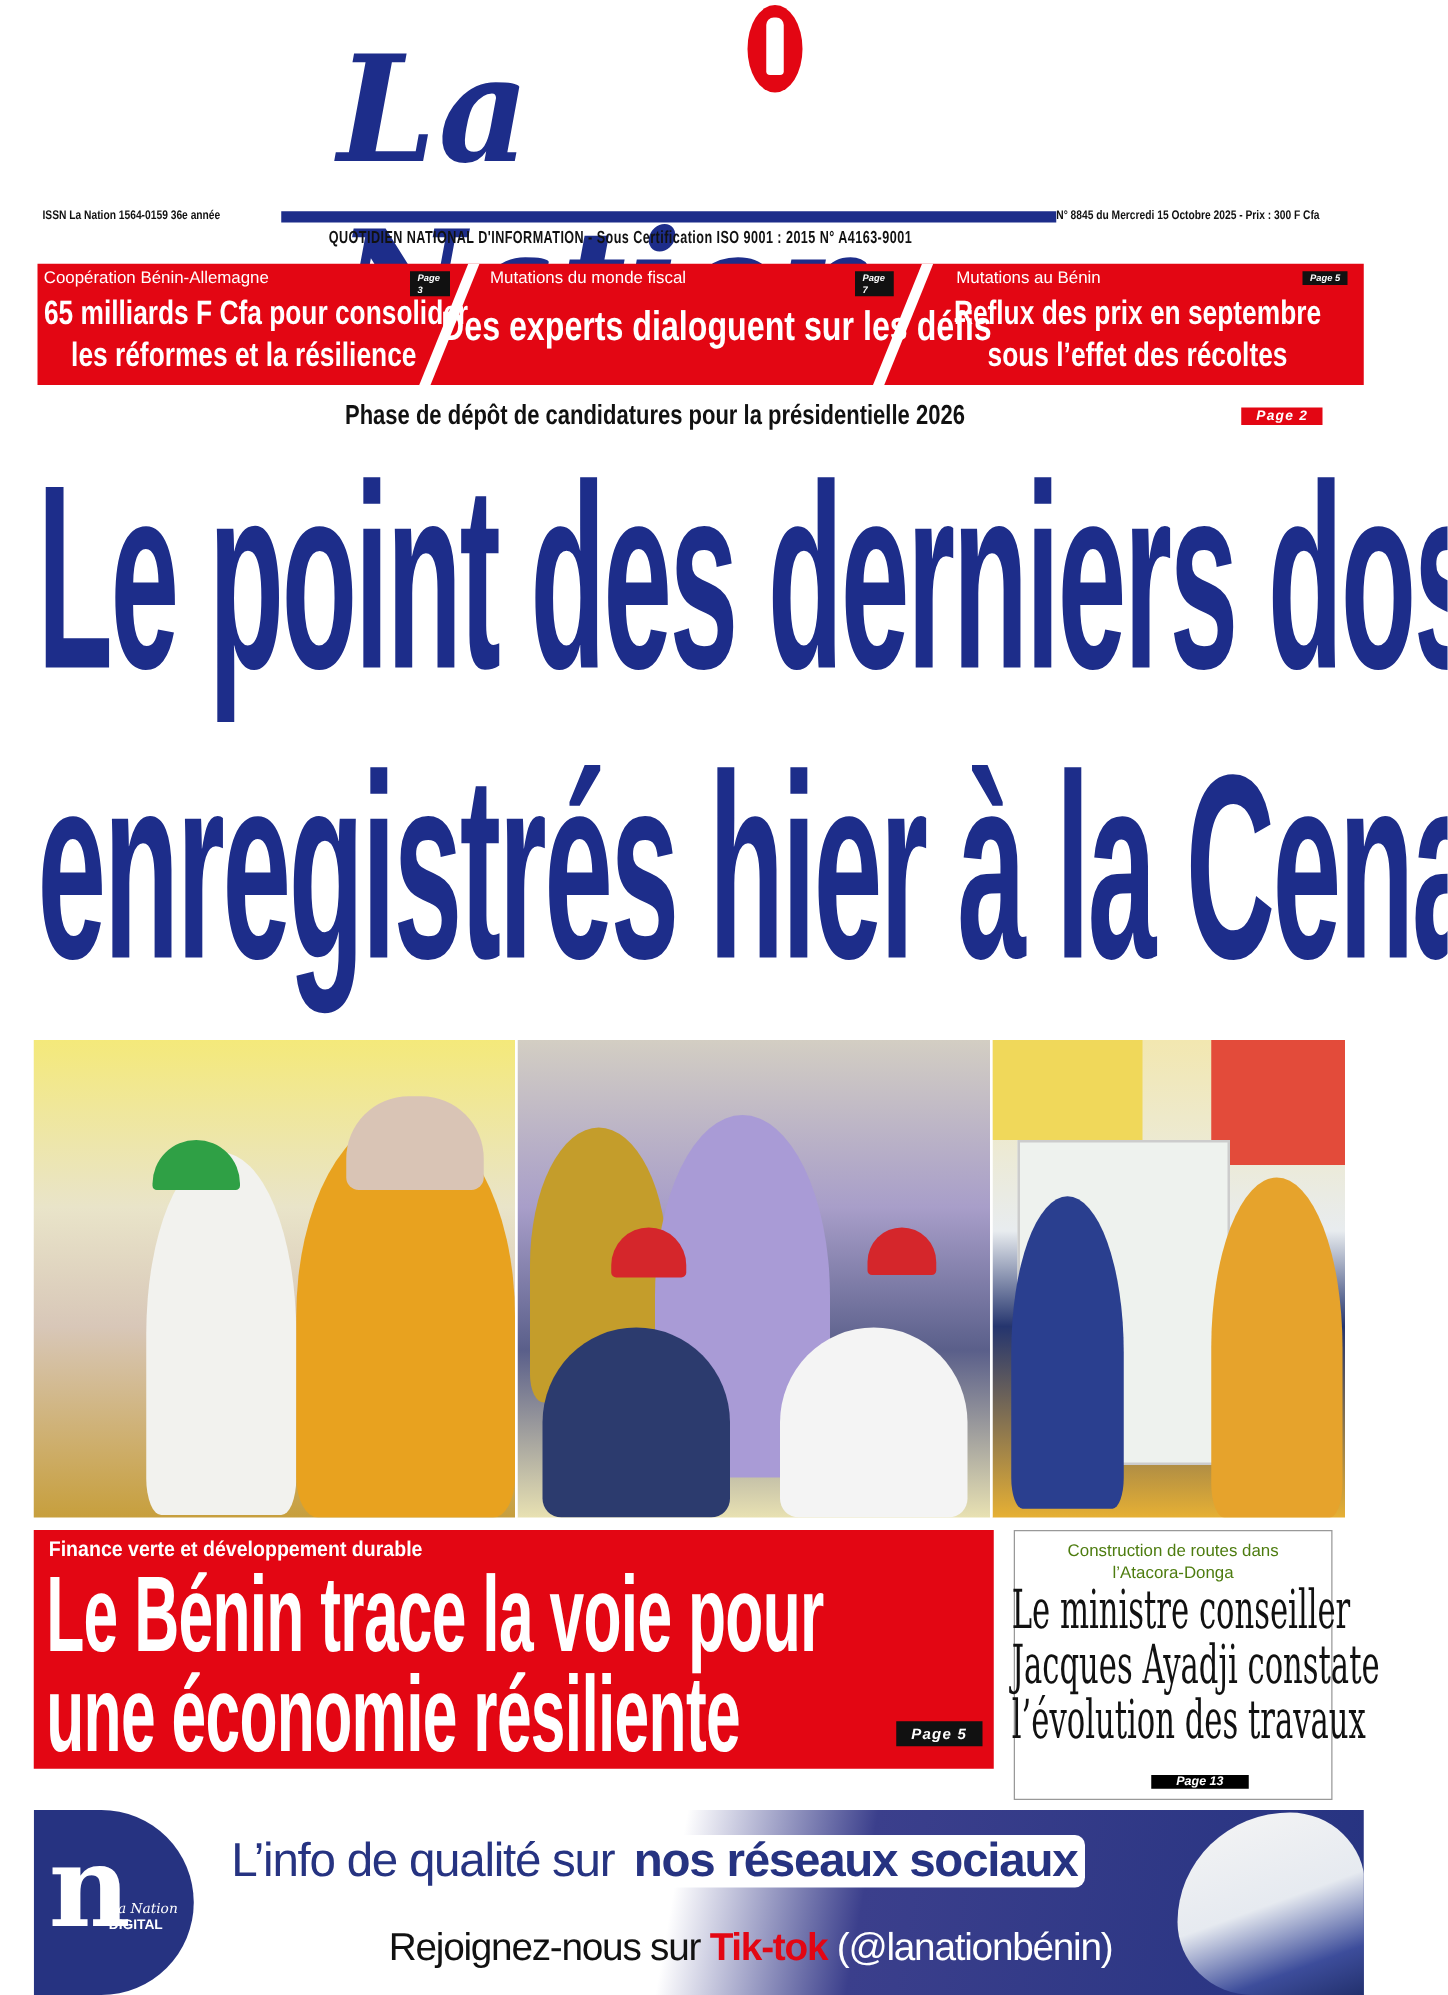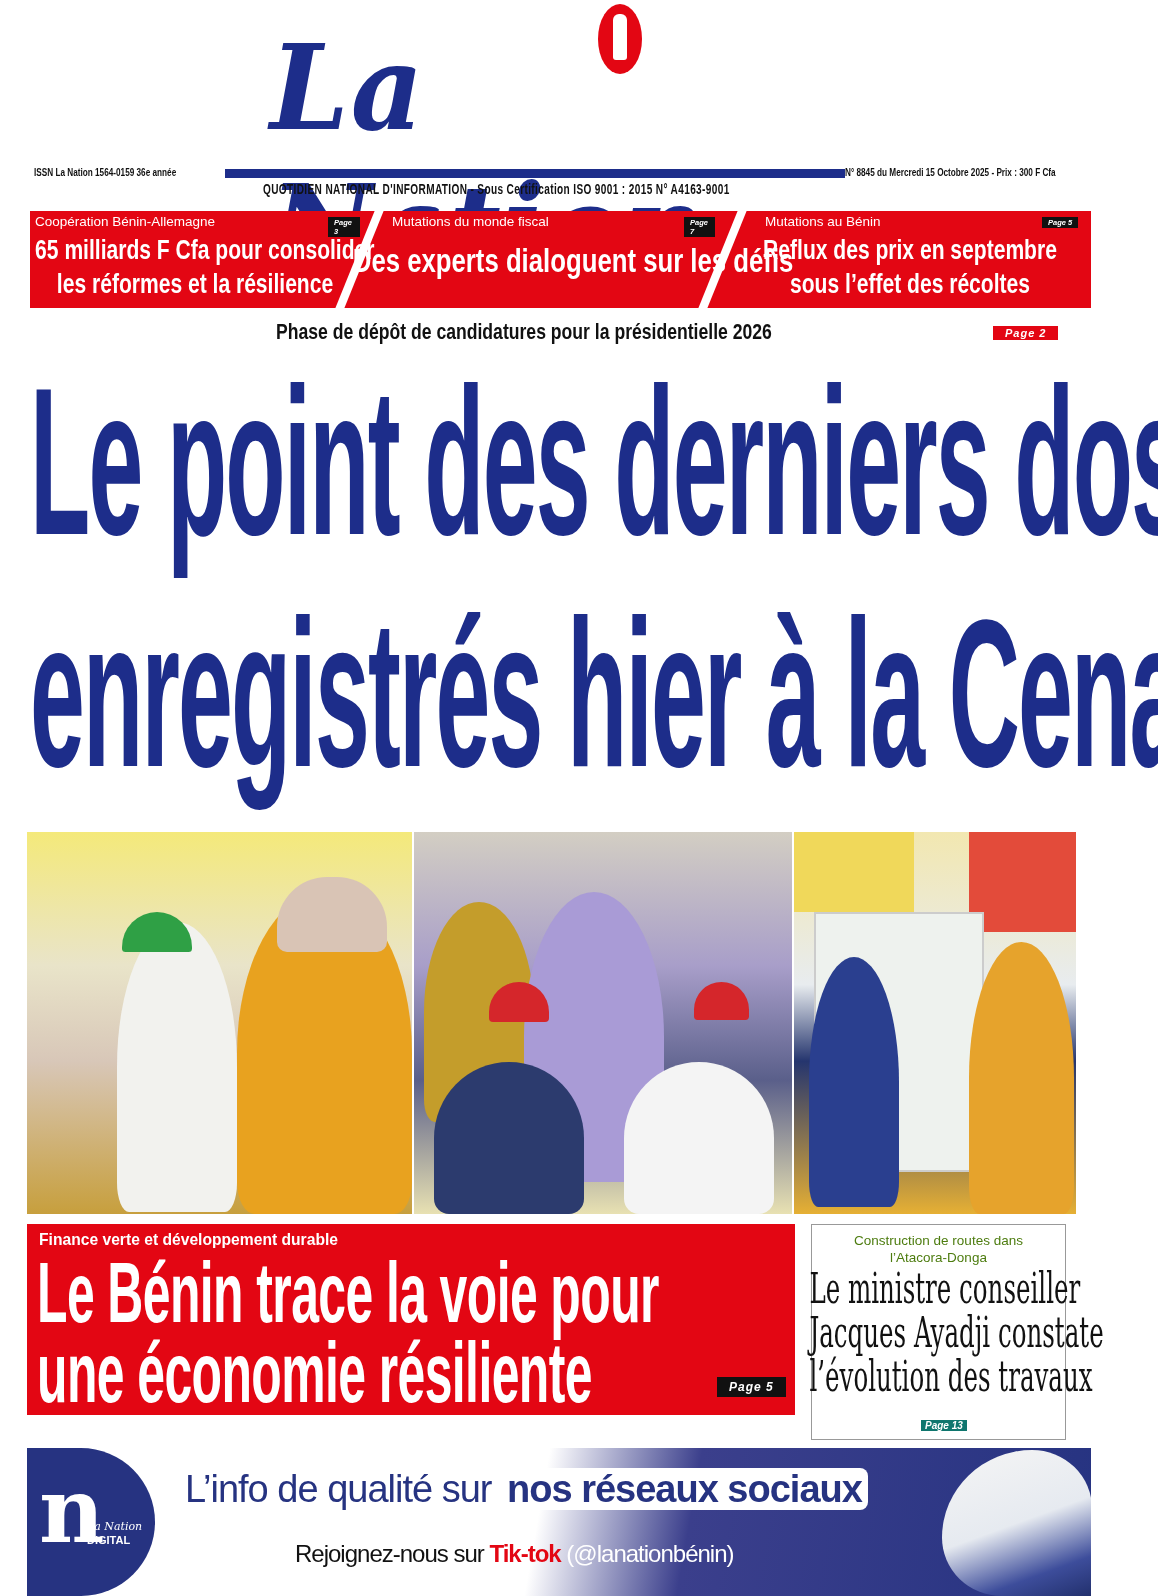--- a/index.html
+++ b/index.html
@@ -57,31 +57,31 @@
   
   .red-story { left: 27px; top: 1224px; width: 768px; height: 191px; background: #e30613; color: #fff; }
   .red-story .kicker { position: absolute; left: 12px; top: 6px; font-size: 17px; font-weight: bold; transform: scaleX(0.92); transform-origin: left; white-space: nowrap; }
   .red-story .headline { position: absolute; left: 10px; top: 28px; font-size: 86px; line-height: 80px; font-weight: bold; white-space: nowrap; transform: scaleX(0.58); transform-origin: left top; letter-spacing: -1px; }
   .pg-black { background: #111; color: #fff; font-size: 12px; font-weight: bold; font-style: italic; padding: 3px 12px; letter-spacing: 1px; }
 
   
   .box-story { left: 811px; top: 1224px; width: 255px; height: 216px; border: 1px solid #999; background: #fff; text-align: center; }
   .box-story .kicker { margin-top: 7px; font-size: 13.5px; line-height: 17px; color: #4d7c0f; }
   .box-story .headline { font-family: "DejaVu Serif", serif; font-size: 43px; line-height: 44px; color: #111; white-space: nowrap; transform: scaleX(0.57); transform-origin: center top; margin-left: -100px; margin-right: -100px; }
-  .box-story .pg { position: absolute; left: 109px; bottom: 8px; background: #0f766e; color: #fff; font-size: 10px; font-weight: bold; font-style: italic; padding: 0 4px; }
+  .box-story .pg { position: absolute; left: 109px; bottom: 8px; background: #000000; color: #fff; font-size: 10px; font-weight: bold; font-style: italic; padding: 0 20px; }
 
   
   .ad { left: 27px; top: 1448px; width: 1064px; height: 148px; background: linear-gradient(100deg,#ffffff 0%,#ffffff 48%,#3b3f8c 62%,#263381 100%); overflow: hidden; }
   .ad-logo { position: absolute; left: 0; top: 0; width: 128px; height: 148px; background: #263381; border-radius: 0 80px 80px 0; }
   .ad-logo .bigN { position: absolute; left: 12px; top: 12px; font-family: "DejaVu Serif", serif; font-size: 90px; color: #fff; font-weight: bold; line-height: 100px; }
   .ad-logo .small { position: absolute; left: 60px; top: 72px; color: #fff; font-family: "DejaVu Serif", serif; font-style: italic; font-size: 11px; }
   .ad-logo .digital { position: absolute; left: 60px; top: 86px; color: #fff; font-size: 11px; font-weight: bold; }
   .ad-line1 { position: absolute; left: 158px; top: 20px; font-size: 38px; color: #263381; white-space: nowrap; letter-spacing: -1px; }
   .ad-line1 .hl { background: #fff; border-radius: 8px; padding: 0 6px; font-weight: bold; }
-  .ad-line2 { position: absolute; left: 268px; top: 92px; font-size: 24px; color: #111; white-space: nowrap; letter-spacing: -1px; }
+  .ad-line2 { position: absolute; left: 284px; top: 92px; font-size: 31px; color: #111; white-space: nowrap; letter-spacing: -1px; }
   .ad-line2 .tt { color: #e30613; font-weight: bold; }
   .ad-line2 .handle { color: #fff; }
   .ad-photo { position: absolute; left: 915px; top: 2px; width: 150px; height: 146px; border-radius: 60% 40% 0 40%; background: linear-gradient(160deg,#f5f5f5 0%,#e6eaf0 50%,#3d4d9b 80%,#22306d 100%); }
   .ad-photo::before { content:""; position:absolute; left:-20px; top:-10px; width:60px; height:50px; background:#e30613; border-radius:50%; z-index:-1; }
 </style>
 </head>
 <body>
 
 <div class="abs masthead-badge"></div>
 <div class="abs masthead-title">La Nation</div>

